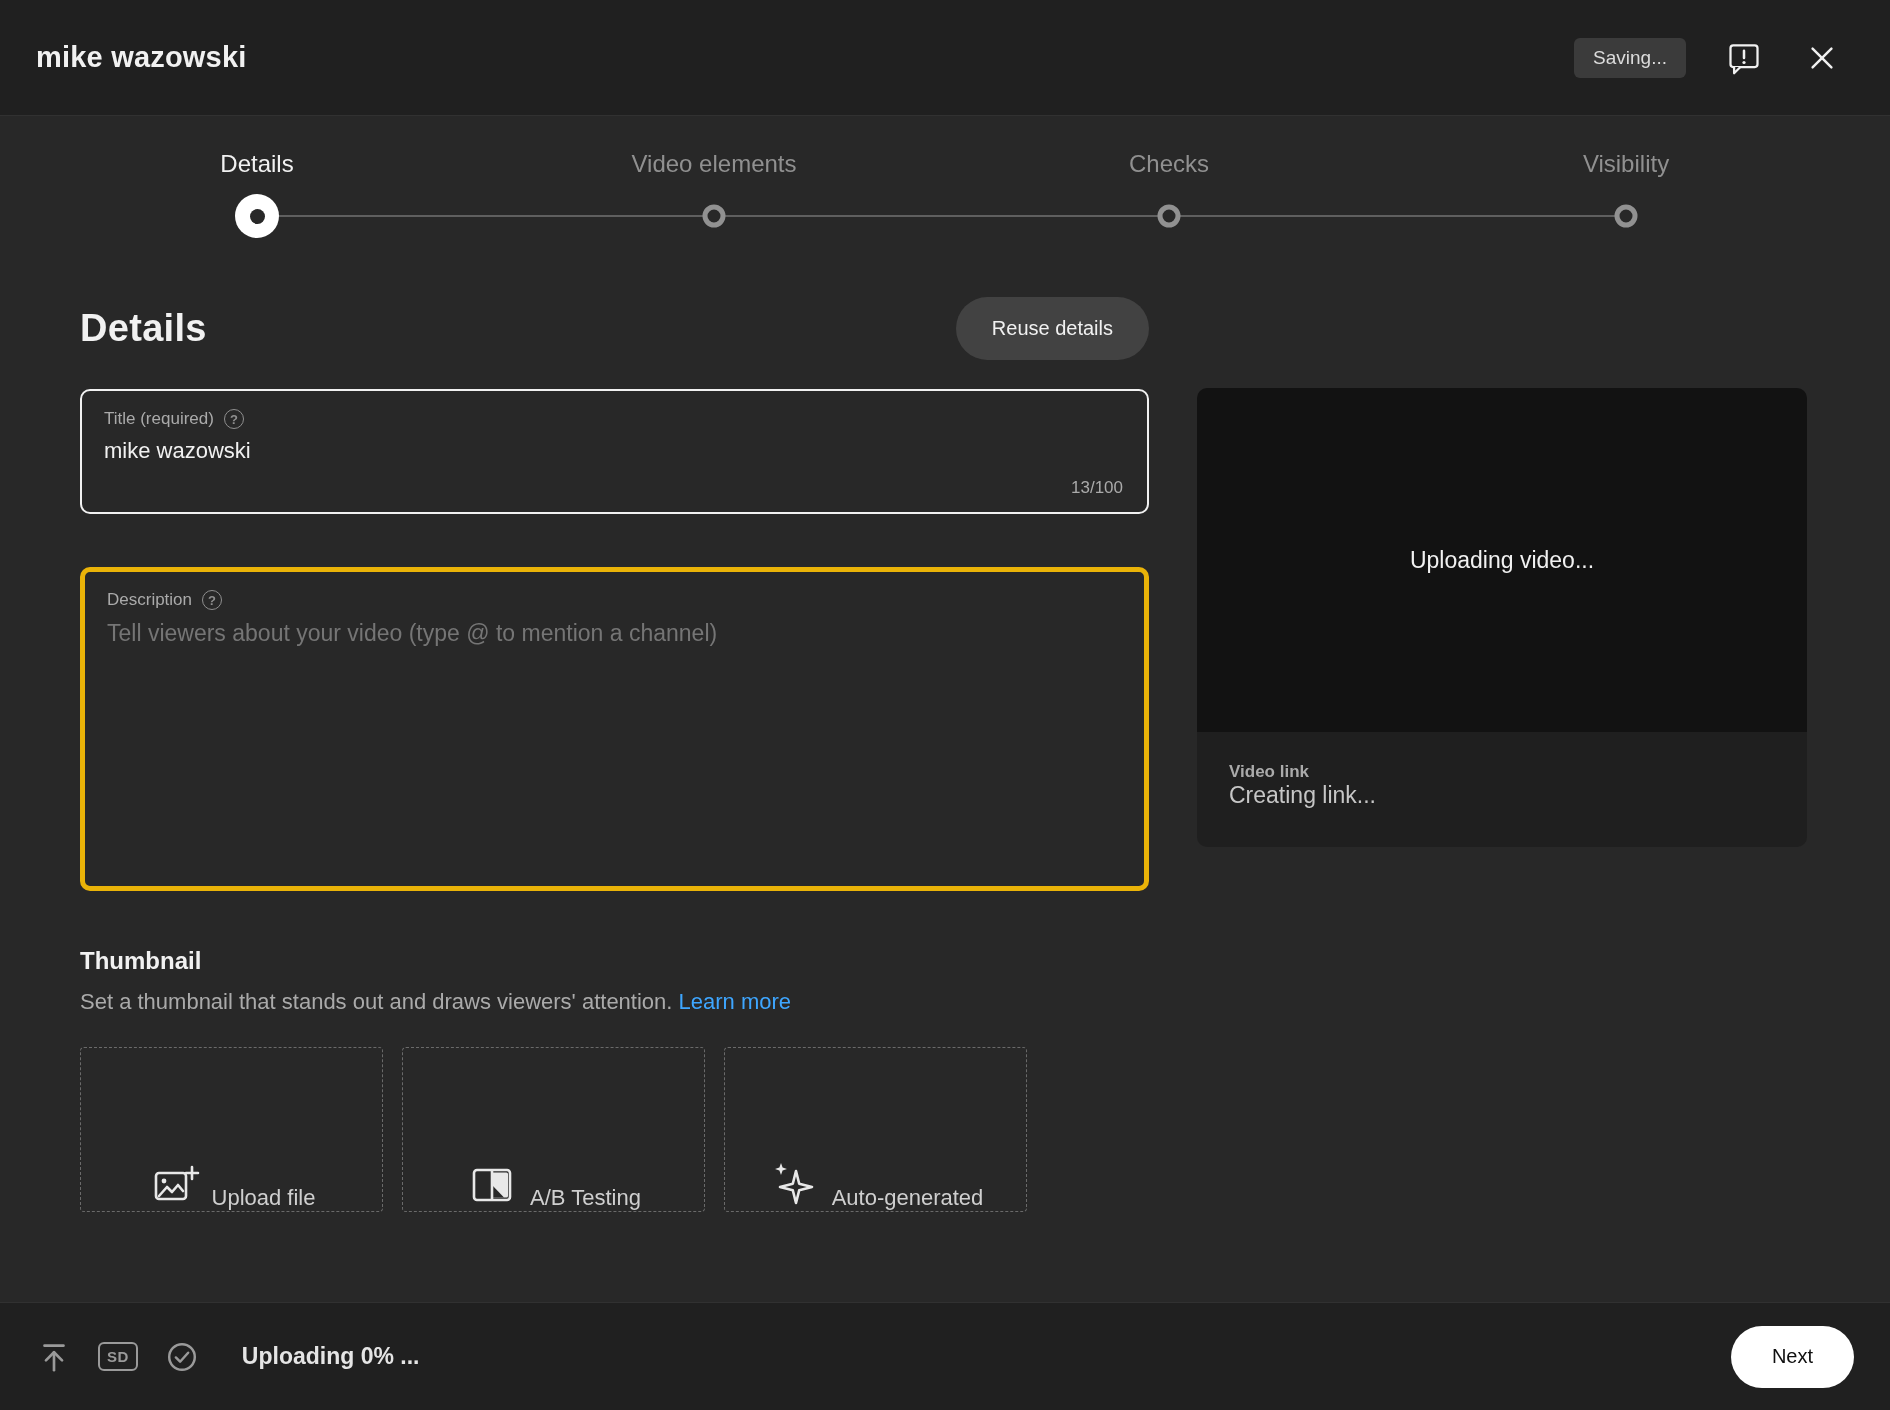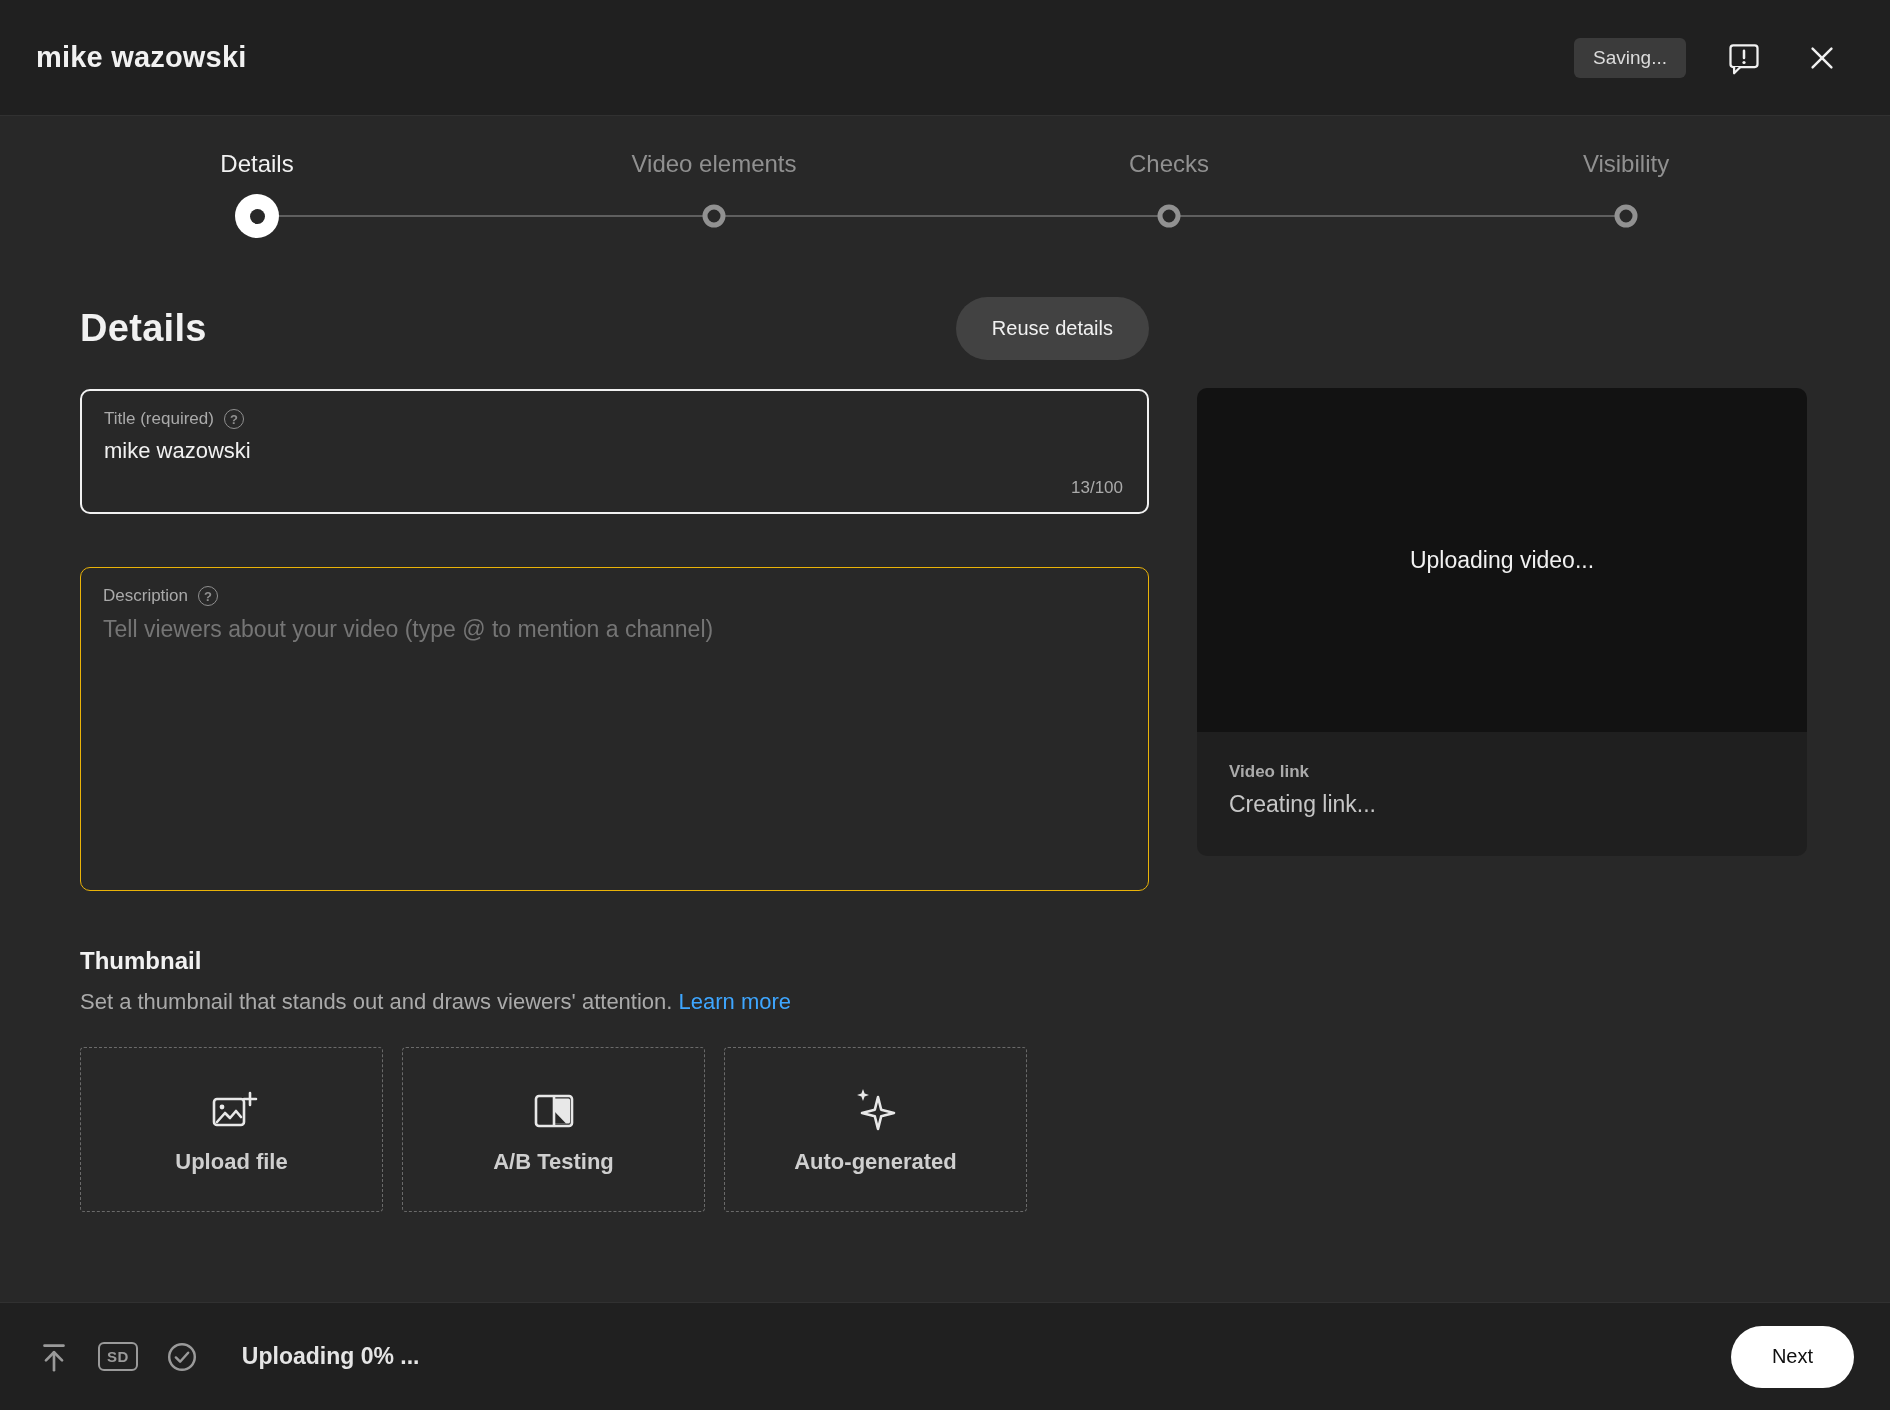--- a/index.html
+++ b/index.html
@@ -61,47 +61,47 @@
     display: flex; align-items: center; justify-content: center; cursor: pointer; flex: none;
   }
   .help-icon::after { content: "?"; }
   .field-input {
     display: block; width: 100%; margin-top: 9px;
     background: transparent; border: none; outline: none;
     color: #f1f1f1; font-size: 22px; font-family: inherit;
   }
   .char-count { position: absolute; right: 24px; bottom: 14px; font-size: 17px; color: #aaaaaa; }
 
-  .desc-box { margin-top: 53px; height: 324px; border: 1px solid #eab308; border-radius: 10px; padding: 18px 22px; }
+  .desc-box { margin-top: 53px; height: 324px; border: 5px solid #eab308; border-radius: 10px; padding: 18px 22px; }
   .field-textarea {
     display: block; width: 100%; height: 250px; margin-top: 10px;
     background: transparent; border: none; outline: none; resize: none;
     color: #f1f1f1; font-size: 23px; font-family: inherit;
   }
   .field-textarea::placeholder { color: #757575; }
 
   .thumb-heading { margin-top: 56px; font-size: 24px; font-weight: 700; }
   .thumb-sub { margin-top: 14px; font-size: 22px; color: #aaaaaa; }
   .learn-more { color: var(--accent-blue, #3ea6ff); text-decoration: none; cursor: pointer; }
   .thumb-options { margin-top: 32px; display: flex; gap: 19px; }
   .thumb-option {
     width: 303px; height: 165px; border: 1px dashed #6a6a6a; border-radius: 4px;
-    background: transparent; display: flex; flex-direction: column;
-    align-items: center; justify-content: center; gap: 12px; cursor: pointer; font-weight: bold;
+    background: transparent; display: flex; flex-direction: row;
+    align-items: flex-end; justify-content: center; gap: 12px; cursor: pointer;
   }
   .thumb-option-label { font-size: 22px; color: #cfcfcf; font-family: inherit; }
 
   
   .side-panel { position: absolute; left: 1197px; top: 388px; width: 610px; border-radius: 10px; overflow: hidden; }
   .preview { height: 344px; background: #121212; display: flex; align-items: center; justify-content: center; }
   .preview-text { font-size: 23px; color: #f1f1f1; }
   .panel-info { background: var(--panel-bg, #1f1f1f); padding: 30px 32px 38px; }
   .info-group + .info-group { margin-top: 30px; }
   .info-label { font-size: 17px; font-weight: 700; color: #aaaaaa; }
-  .info-value { margin-top: 9px; font-size: 23px; color: #c6c6c6; }
+  .info-value { font-size: 23px; color: #c6c6c6; }
   .info-value.filename { color: #f1f1f1; }
 
   
   .footer {
     position: absolute; bottom: 0; left: 0; width: 1890px; height: 108px;
     background: var(--bar-bg, #202020);
     border-top: 1px solid rgba(255,255,255,.08);
     display: flex; align-items: center; justify-content: space-between;
     padding: 0 36px; z-index: 5;
   }

